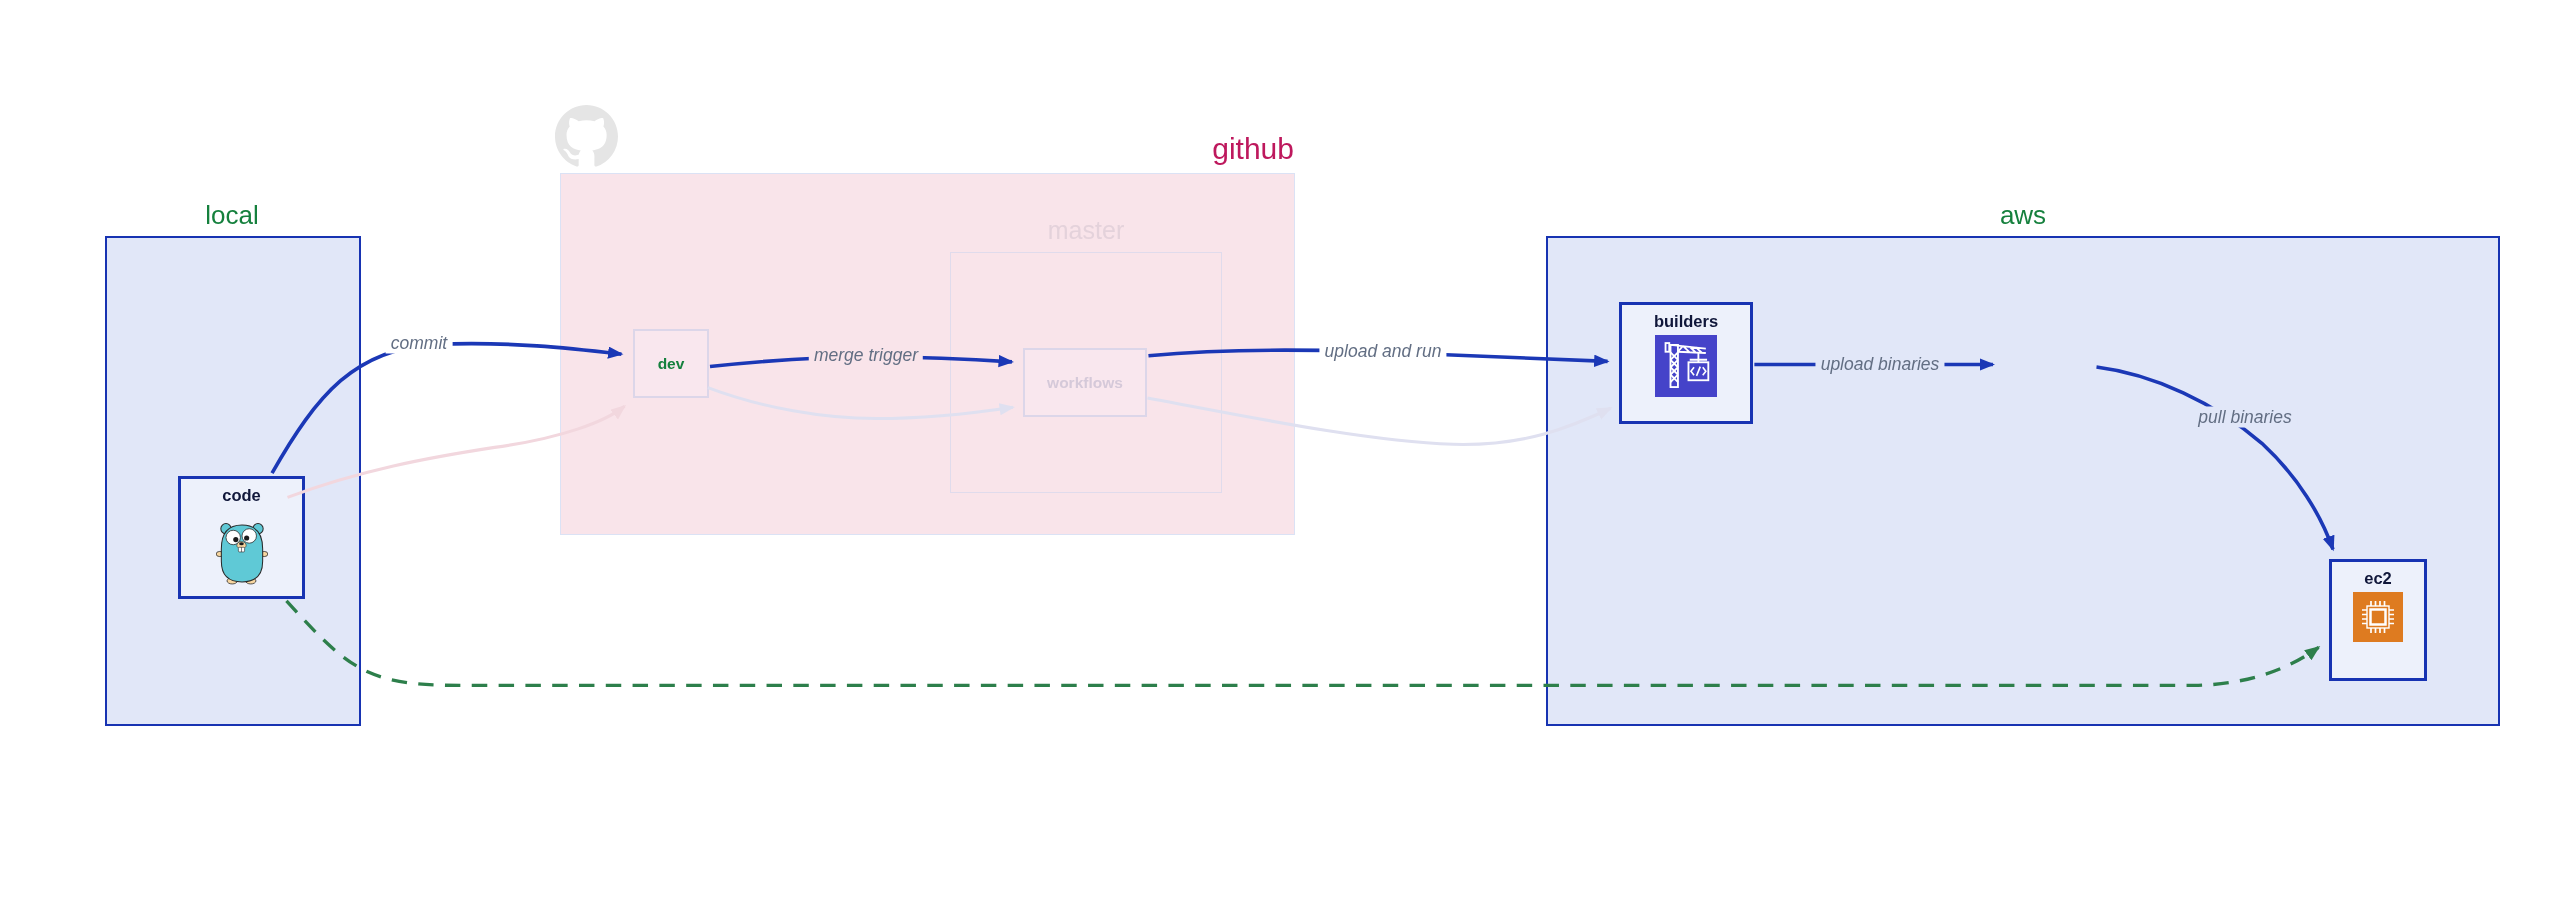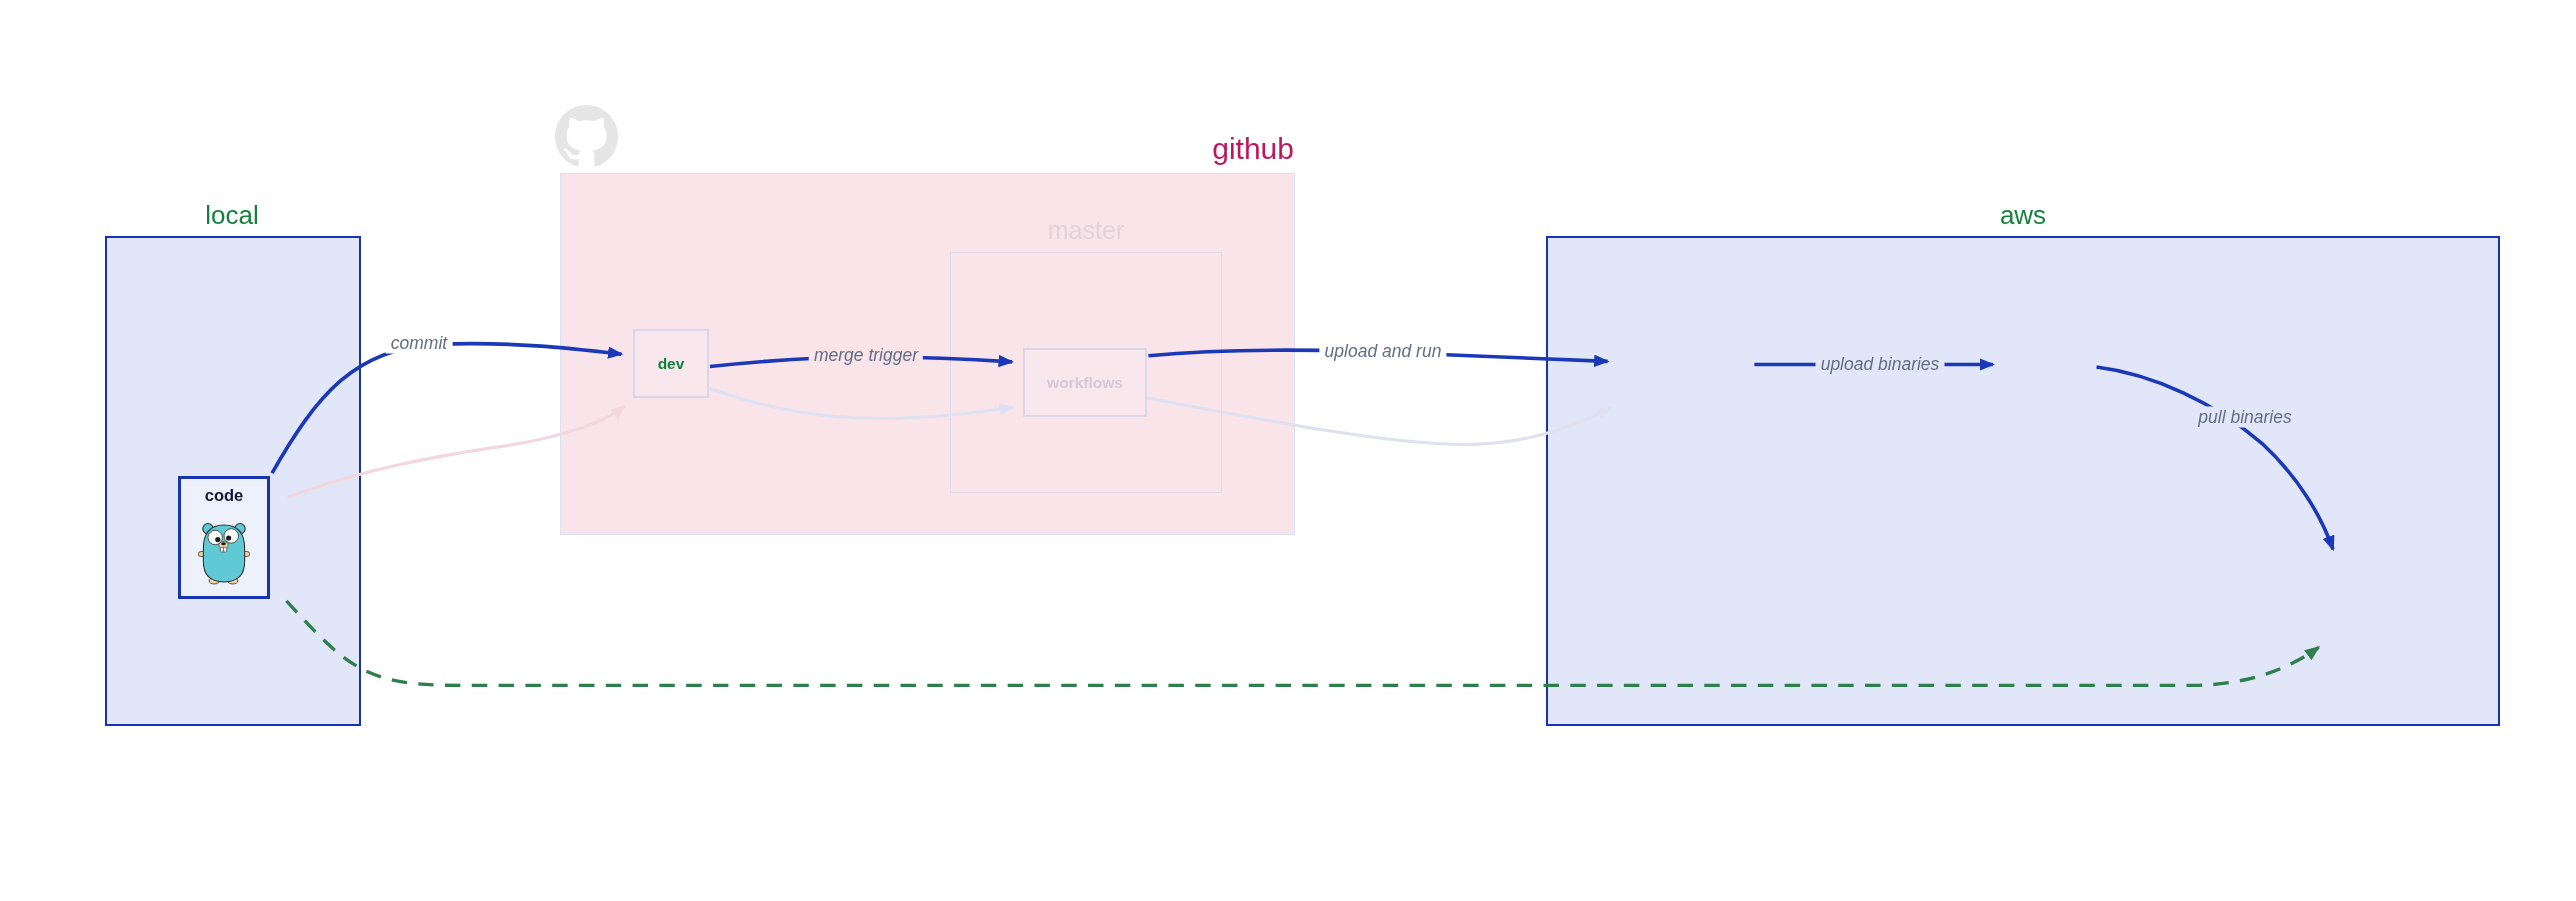--- a/index.html
+++ b/index.html
@@ -21,21 +21,21 @@
   .label-master{left:1086px;top:216px;font-size:25px;color:#e4d2db;}
 
   .octocat{position:absolute;left:555px;top:105px;width:63px;height:63px;z-index:1;}
 
   
   .node{position:absolute;box-sizing:border-box;display:flex;flex-direction:column;align-items:center;z-index:3;}
   .node-strong{background:#edf1fb;border:3.1px solid #1733b2;}
   .node-faded{background:#f9e7ee;border:2.1px solid #dcd6e9;justify-content:center;}
   .node-label{font-weight:bold;font-size:16.5px;color:#10173a;margin-top:7.2px;white-space:nowrap;}
   .node-faded .node-label{margin-top:0;font-size:15.5px;}
-  .node-code{left:178px;top:476px;width:92px;height:123px;gap:13px;}
+  .node-code{left:178px;top:476px;width:127px;height:123px;gap:13px;}
   .node-dev{left:633px;top:329px;width:76px;height:69px;}
   .node-dev .node-label{color:#15803d;}
   .node-workflows{left:1023px;top:348px;width:124px;height:69px;}
   .node-workflows .node-label{color:#d5c9d9;}
   .node-builders{left:1619px;top:302px;width:134px;height:122px;}
   .node-s3{left:2005px;top:302px;width:91px;height:122px;}
   .node-ec2{left:2329px;top:559px;width:98px;height:122px;}
   .node-icon{margin-top:4.1px;}
 
   
@@ -97,22 +97,54 @@
   </div>
 
   <div class="node node-faded node-dev">
     <span class="node-label">dev</span>
   </div>
 
   <div class="node node-faded node-workflows">
     <span class="node-label">workflows</span>
   </div>
 
+  <div class="node node-strong node-builders">
+    <span class="node-label">builders</span>
+    <svg class="node-icon" width="62" height="62" viewBox="0 0 100 100">
+      <rect x="0" y="0" width="100" height="100" fill="#4543c9"></rect>
+      <g stroke="#ffffff" stroke-width="3" fill="none">
+        <rect x="17" y="13" width="6" height="14"></rect>
+        <rect x="25" y="16" width="12" height="68"></rect>
+        <path d="M25 28 L37 40 M37 28 L25 40 M25 40 L37 52 M37 40 L25 52 M25 52 L37 64 M37 52 L25 64 M25 64 L37 76 M37 64 L25 76"></path>
+        <path d="M25 16 L82 22 M37 27 L82 29 M45 17.5 L37 27 M45 17.5 L56 28 M56 19 L66 28.5 M56 19 L66 28.5 M66 20 L76 29"></path>
+        <path d="M70 29 L70 40"></path>
+        <path d="M56 40 L84 40 M70 40 L70 44"></path>
+        <rect x="54" y="44" width="32" height="29"></rect>
+        <path d="M63 52 L58 58.5 L63 65" stroke-width="2.6"></path>
+        <path d="M67 66 L73 51" stroke-width="2.6"></path>
+        <path d="M77 52 L82 58.5 L77 65" stroke-width="2.6"></path>
+      </g>
+    </svg>
+  </div>
 
 
+  <div class="node node-strong node-ec2">
+    <span class="node-label">ec2</span>
+    <svg class="node-icon" width="50" height="50" viewBox="0 0 100 100">
+      <rect x="0" y="0" width="100" height="100" fill="#de7b20"></rect>
+      <g stroke="#ffffff" stroke-width="3.4" fill="none">
+        <rect x="28" y="28" width="44" height="44" stroke-width="2.8"></rect>
+        <rect x="35" y="35" width="30" height="30" stroke-width="5"></rect>
+        <path d="M36 18 L36 28 M45 18 L45 28 M54 18 L54 28 M63 18 L63 28"></path>
+        <path d="M36 72 L36 82 M45 72 L45 82 M54 72 L54 82 M63 72 L63 82"></path>
+        <path d="M18 36 L28 36 M18 45 L28 45 M18 54 L28 54 M18 63 L28 63"></path>
+        <path d="M72 36 L82 36 M72 45 L82 45 M72 54 L82 54 M72 63 L82 63"></path>
+      </g>
+    </svg>
+  </div>
 
   <svg id="edge-layer" viewBox="0 0 5054 1750" width="2604" height="902">
     <defs>
       <marker id="mBlue" markerUnits="userSpaceOnUse" markerWidth="34" markerHeight="28" refX="26" refY="12" orient="auto">
         <path d="M0,0 L30,12 L0,24 Z" fill="#1b38b6"></path>
       </marker>
       <marker id="mPink" markerUnits="userSpaceOnUse" markerWidth="34" markerHeight="28" refX="26" refY="12" orient="auto">
         <path d="M0,0 L30,12 L0,24 Z" fill="#f2d7de"></path>
       </marker>
       <marker id="mLava" markerUnits="userSpaceOnUse" markerWidth="34" markerHeight="28" refX="26" refY="12" orient="auto">

